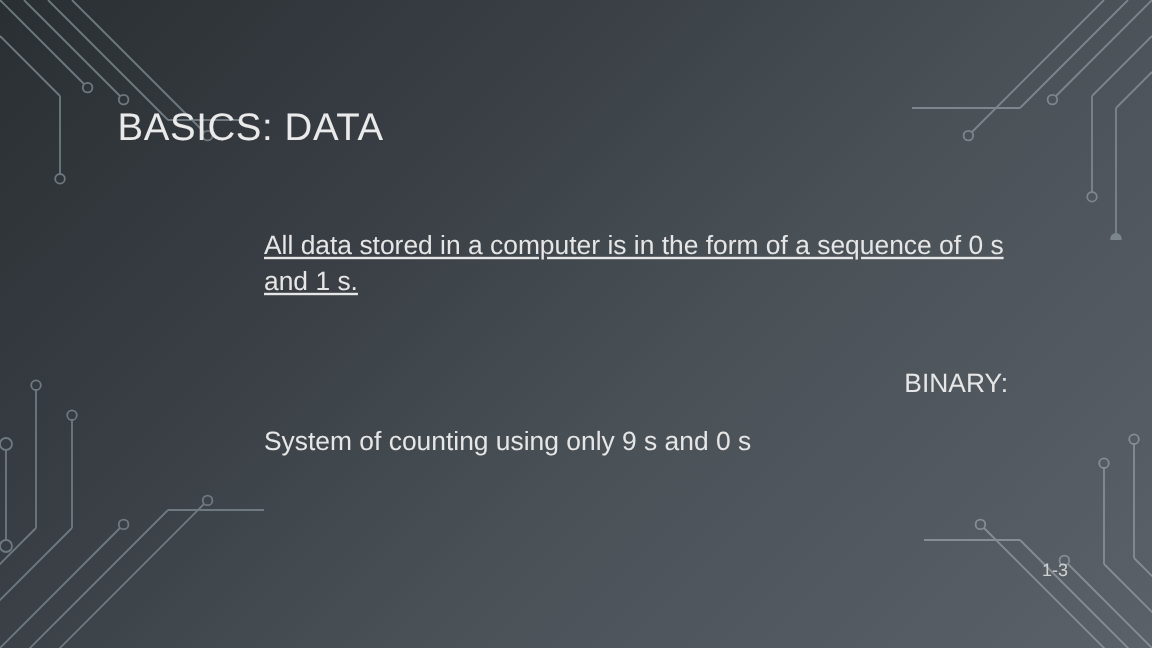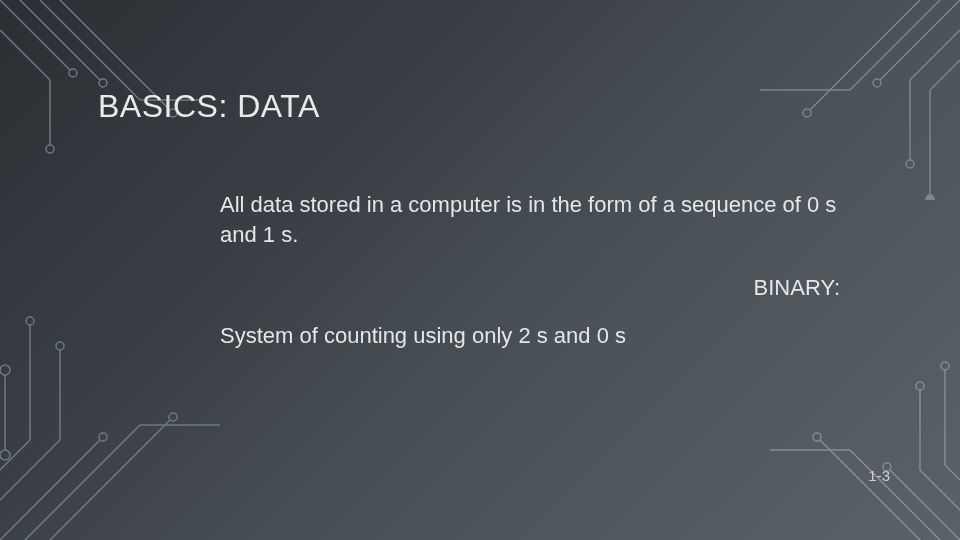--- a/index.html
+++ b/index.html
@@ -39,21 +39,21 @@
   }
   .body {
     position: absolute;
     top: 190px;
     left: 220px;
     right: 120px;
     font-size: 22px;
     line-height: 1.35;
     color: #e6e6e6;
   }
-  .para1 { margin-bottom: 24px; }
+  .para1 { margin-bottom: 56px; text-decoration: underline; }
   .label { margin-bottom: 18px; text-align: right; }
   .para2 { }
   .pagenum {
     position: absolute;
     bottom: 56px;
     right: 70px;
     font-size: 15px;
     color: #d0d0d0;
   }
 </style>
@@ -138,17 +138,17 @@
         <circle cx="175" cy="16" r="4"></circle>
       </g>
     </svg>
   </div>
 
   <h1 class="title">BASICS: DATA</h1>
 
   <div class="body">
     <div class="para1">All data stored in a computer is in the form of a sequence of 0 s and 1 s.</div>
     <div class="label">BINARY:</div>
-    <div class="para2">System of counting using only 2 s and 0 s</div>
+    <div class="para2">System of counting using only 9 s and 0 s</div>
   </div>
 
   <div class="pagenum">1-3</div>
 </div>
 
 </body></html>

